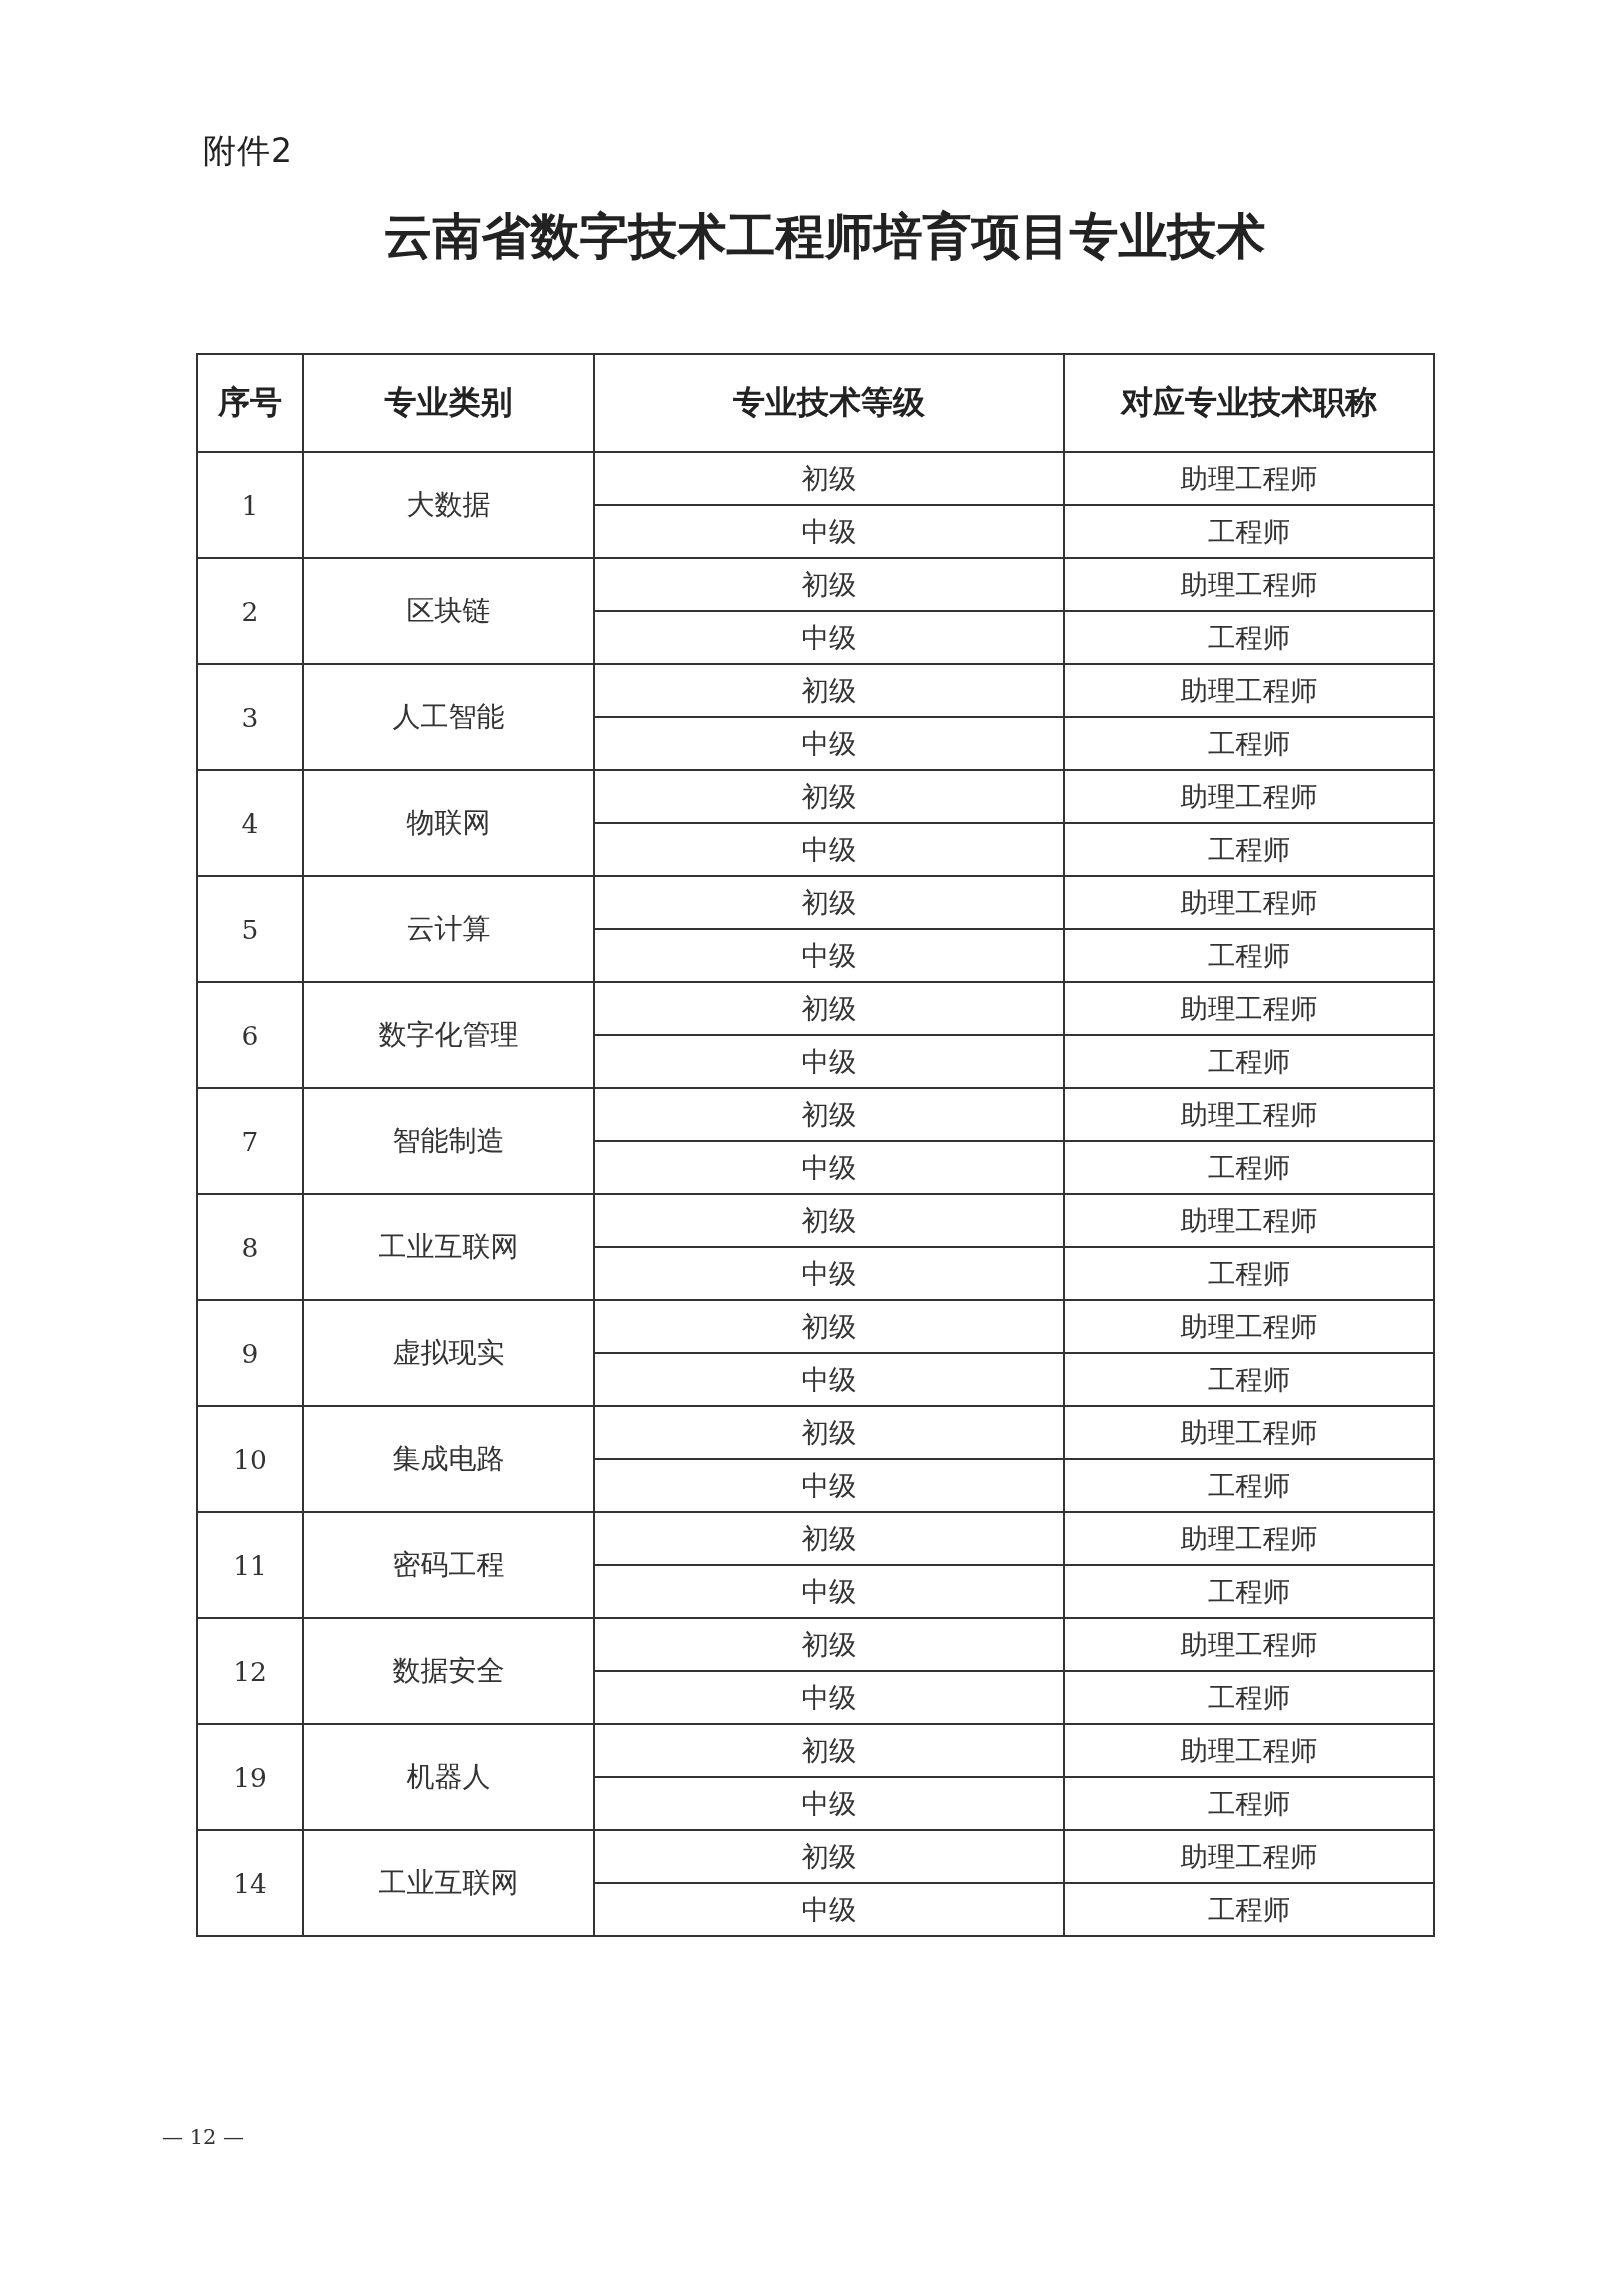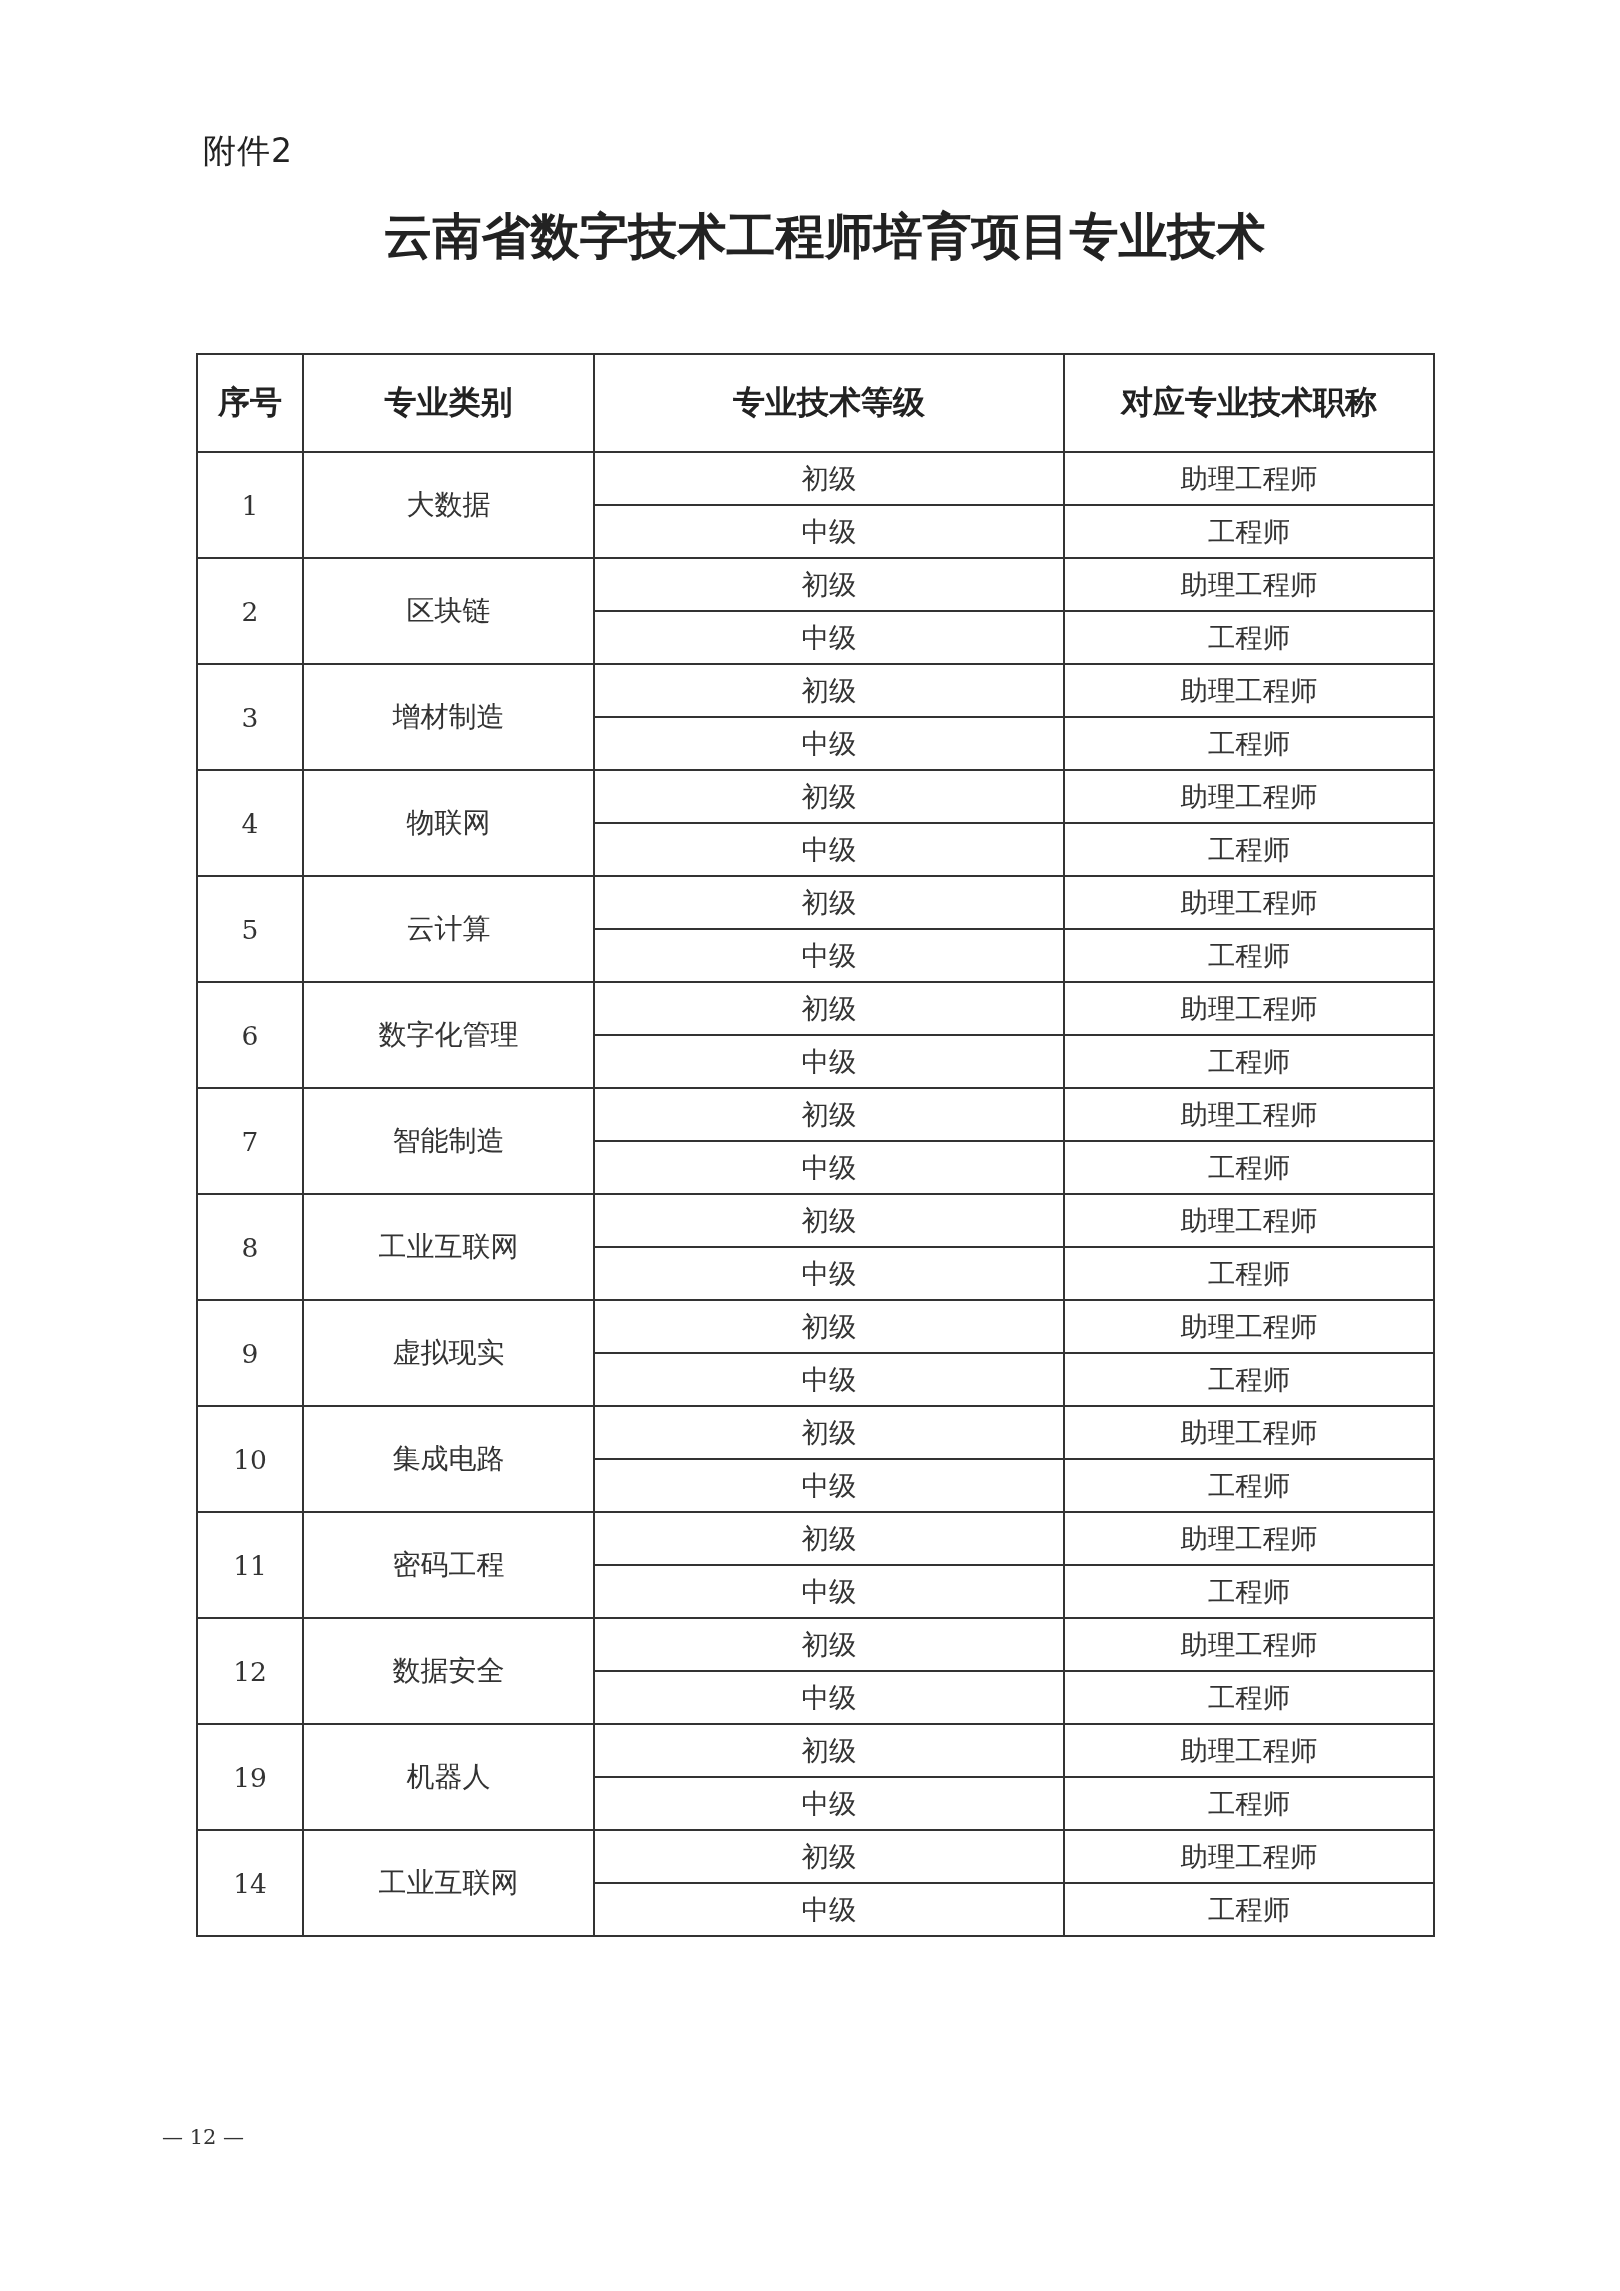--- a/index.html
+++ b/index.html
@@ -60,21 +60,21 @@
         <td class="cat" rowspan="2">区块链</td>
         <td>初级</td>
         <td>助理工程师</td>
       </tr>
       <tr>
         <td>中级</td>
         <td>工程师</td>
       </tr>
       <tr>
         <td class="seq" rowspan="2">3</td>
-        <td class="cat" rowspan="2">增材制造</td>
+        <td class="cat" rowspan="2">人工智能</td>
         <td>初级</td>
         <td>助理工程师</td>
       </tr>
       <tr>
         <td>中级</td>
         <td>工程师</td>
       </tr>
       <tr>
         <td class="seq" rowspan="2">4</td>
         <td class="cat" rowspan="2">物联网</td>

